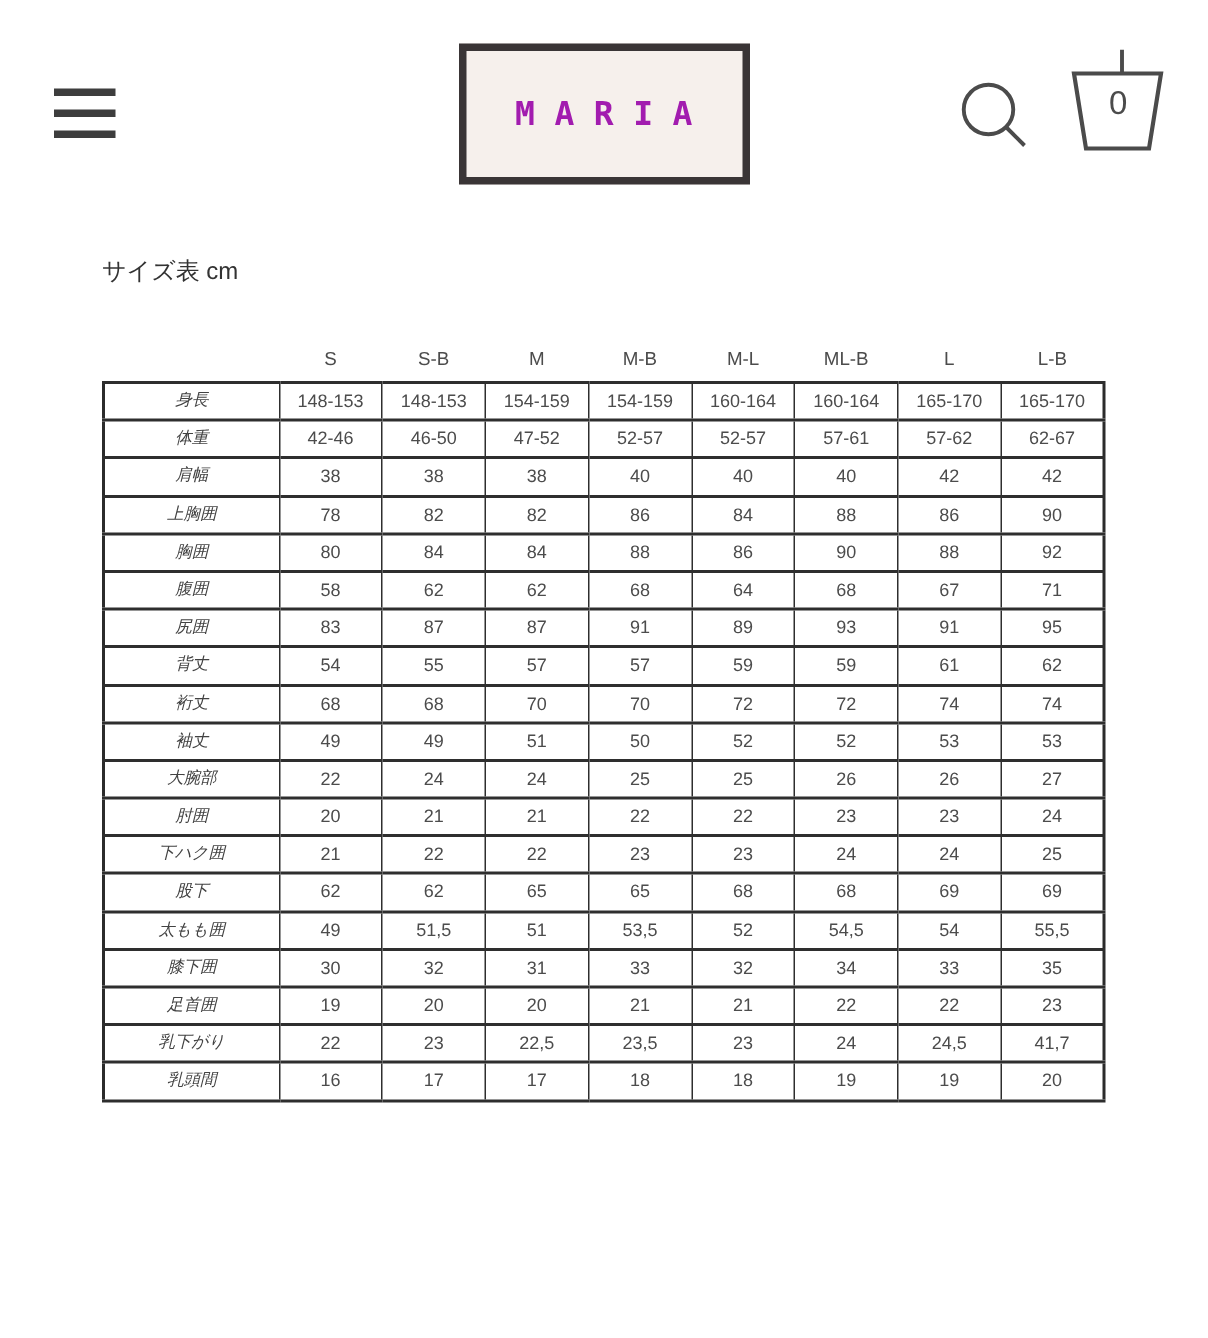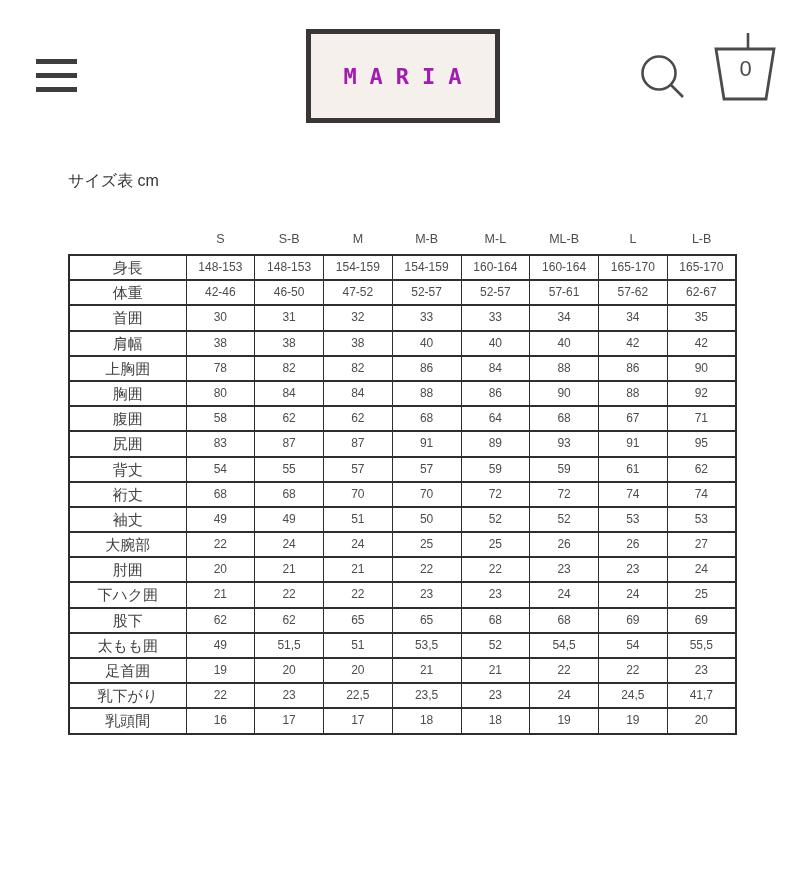--- a/index.html
+++ b/index.html
@@ -102,22 +102,23 @@
     border-top-width: 2px;
     border-bottom-width: 2px;
     text-align: center;
     font-weight: normal;
     color: #4c4c4c;
     padding: 4px 0 4.2px 0;
     line-height: 15px;
     white-space: nowrap;
   }
   .size-table tbody th {
-    font-size: 15px;
+    font-size: 11px;
     color: #424242;
+    font-style: italic;
   }
 </style>
 </head>
 <body>
 
 <header class="site-header">
 
   <div class="hamburger">
     <div class="bar"></div>
     <div class="bar"></div>
@@ -191,31 +192,20 @@
           <td>42-46</td>
           <td>46-50</td>
           <td>47-52</td>
           <td>52-57</td>
           <td>52-57</td>
           <td>57-61</td>
           <td>57-62</td>
           <td>62-67</td>
         </tr>
         <tr>
-          <th>首囲</th>
-          <td>30</td>
-          <td>31</td>
-          <td>32</td>
-          <td>33</td>
-          <td>33</td>
-          <td>34</td>
-          <td>34</td>
-          <td>35</td>
-        </tr>
-        <tr>
           <th>肩幅</th>
           <td>38</td>
           <td>38</td>
           <td>38</td>
           <td>40</td>
           <td>40</td>
           <td>40</td>
           <td>42</td>
           <td>42</td>
         </tr>
@@ -345,20 +335,31 @@
           <td>49</td>
           <td>51,5</td>
           <td>51</td>
           <td>53,5</td>
           <td>52</td>
           <td>54,5</td>
           <td>54</td>
           <td>55,5</td>
         </tr>
         <tr>
+          <th>膝下囲</th>
+          <td>30</td>
+          <td>32</td>
+          <td>31</td>
+          <td>33</td>
+          <td>32</td>
+          <td>34</td>
+          <td>33</td>
+          <td>35</td>
+        </tr>
+        <tr>
           <th>足首囲</th>
           <td>19</td>
           <td>20</td>
           <td>20</td>
           <td>21</td>
           <td>21</td>
           <td>22</td>
           <td>22</td>
           <td>23</td>
         </tr>

